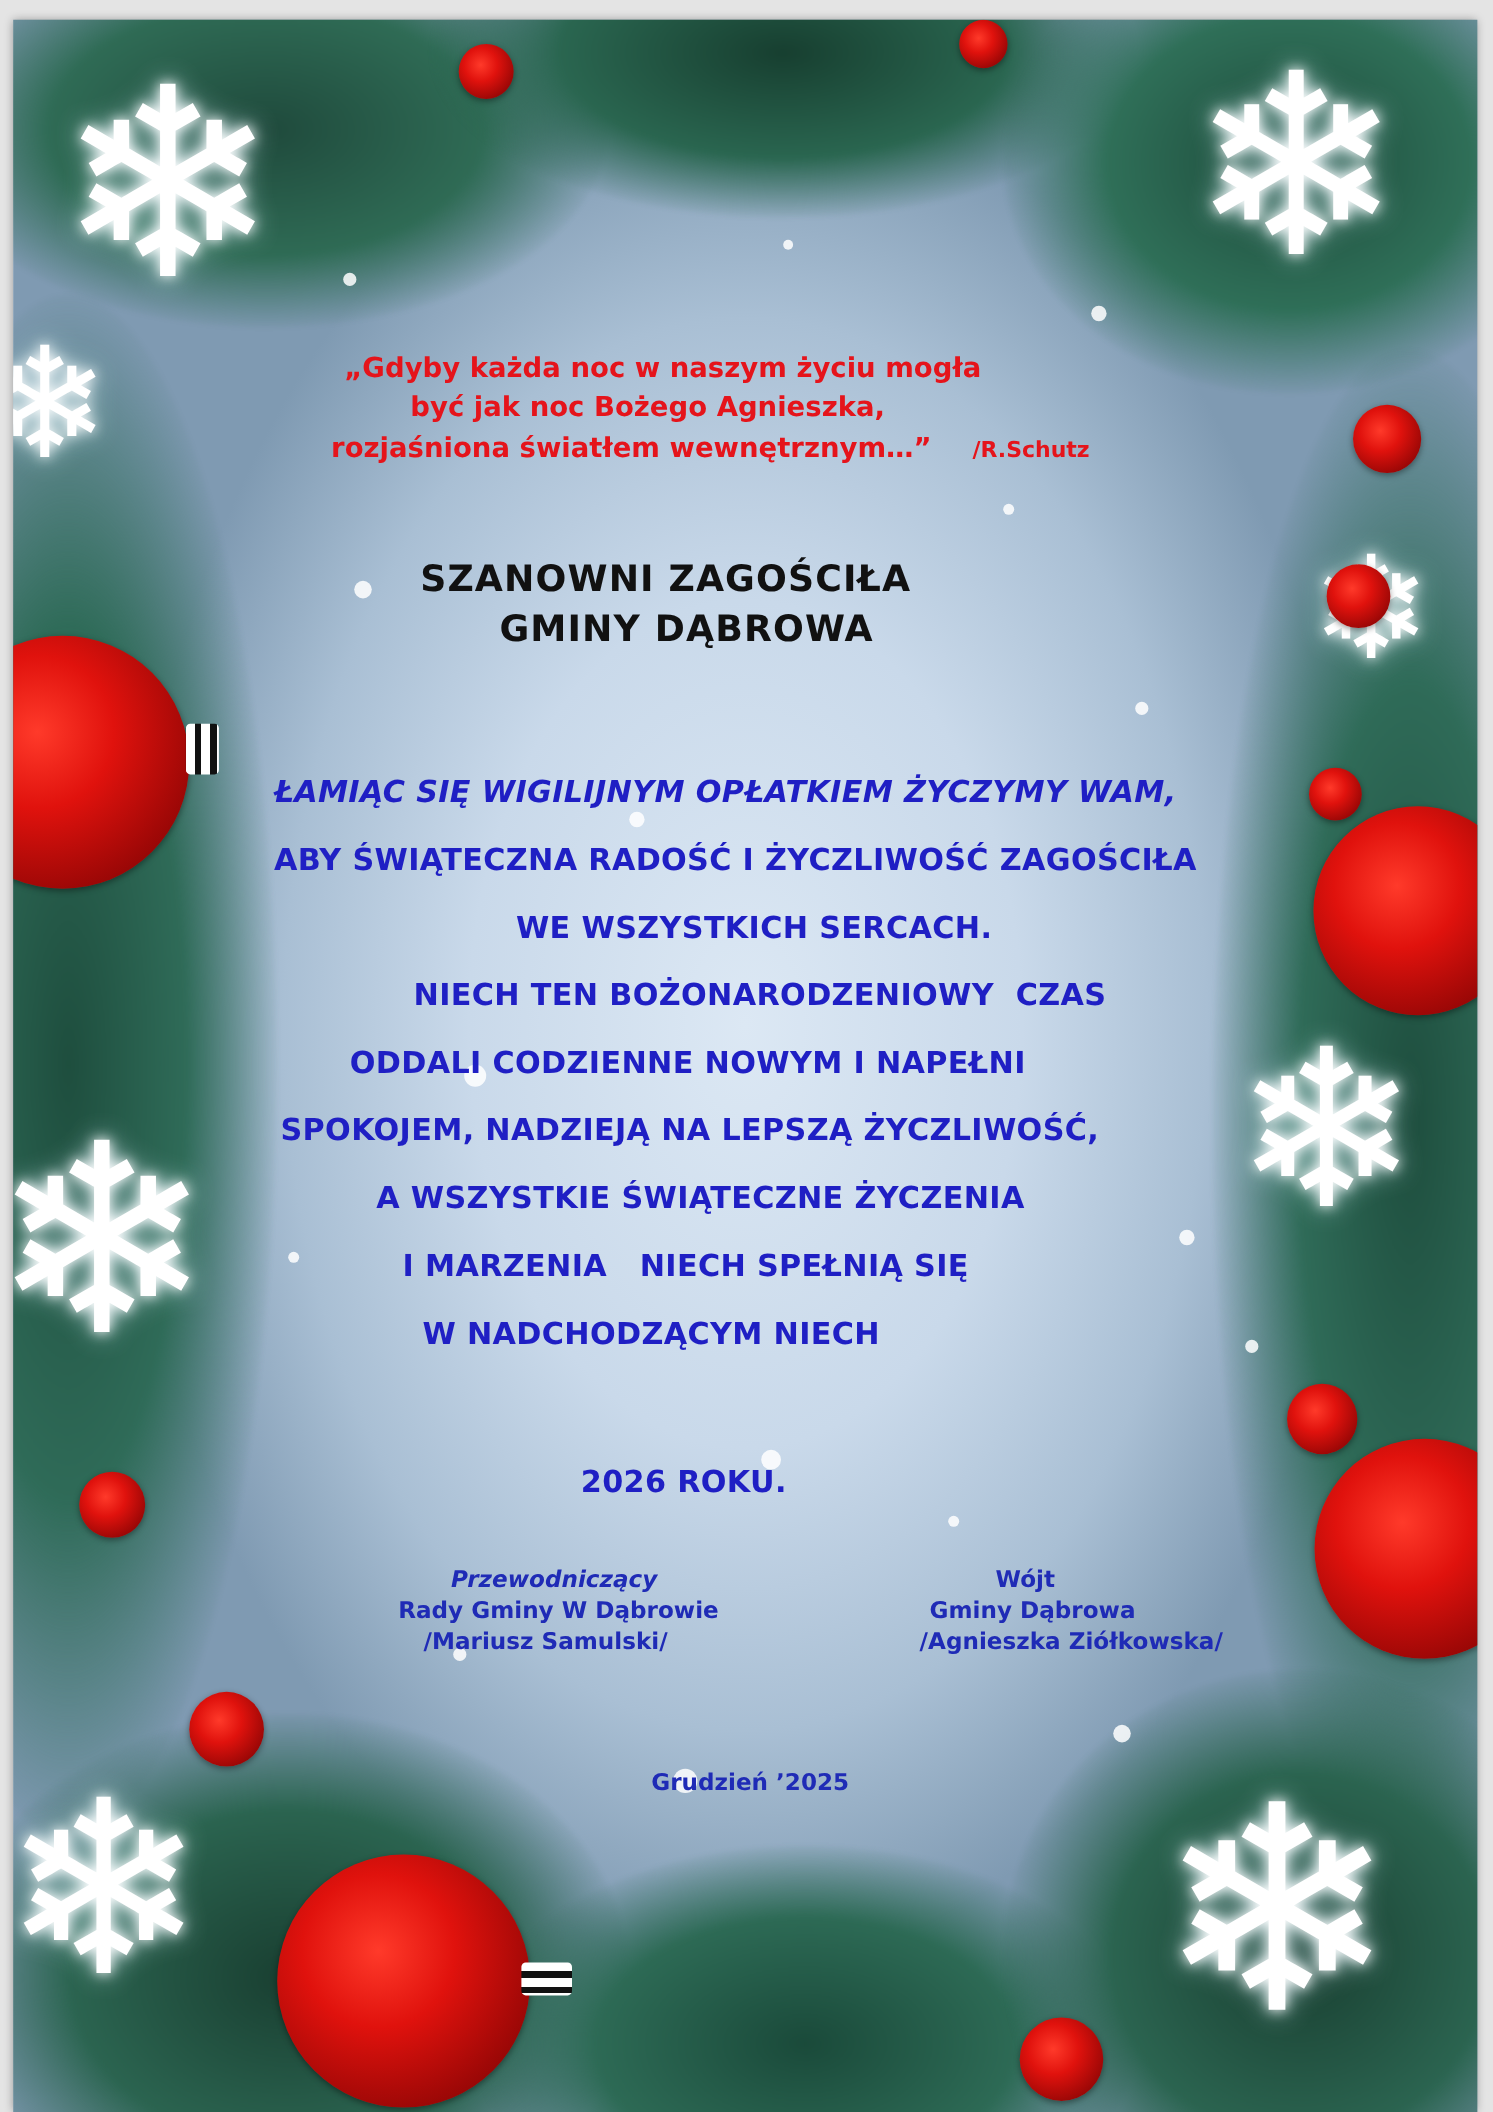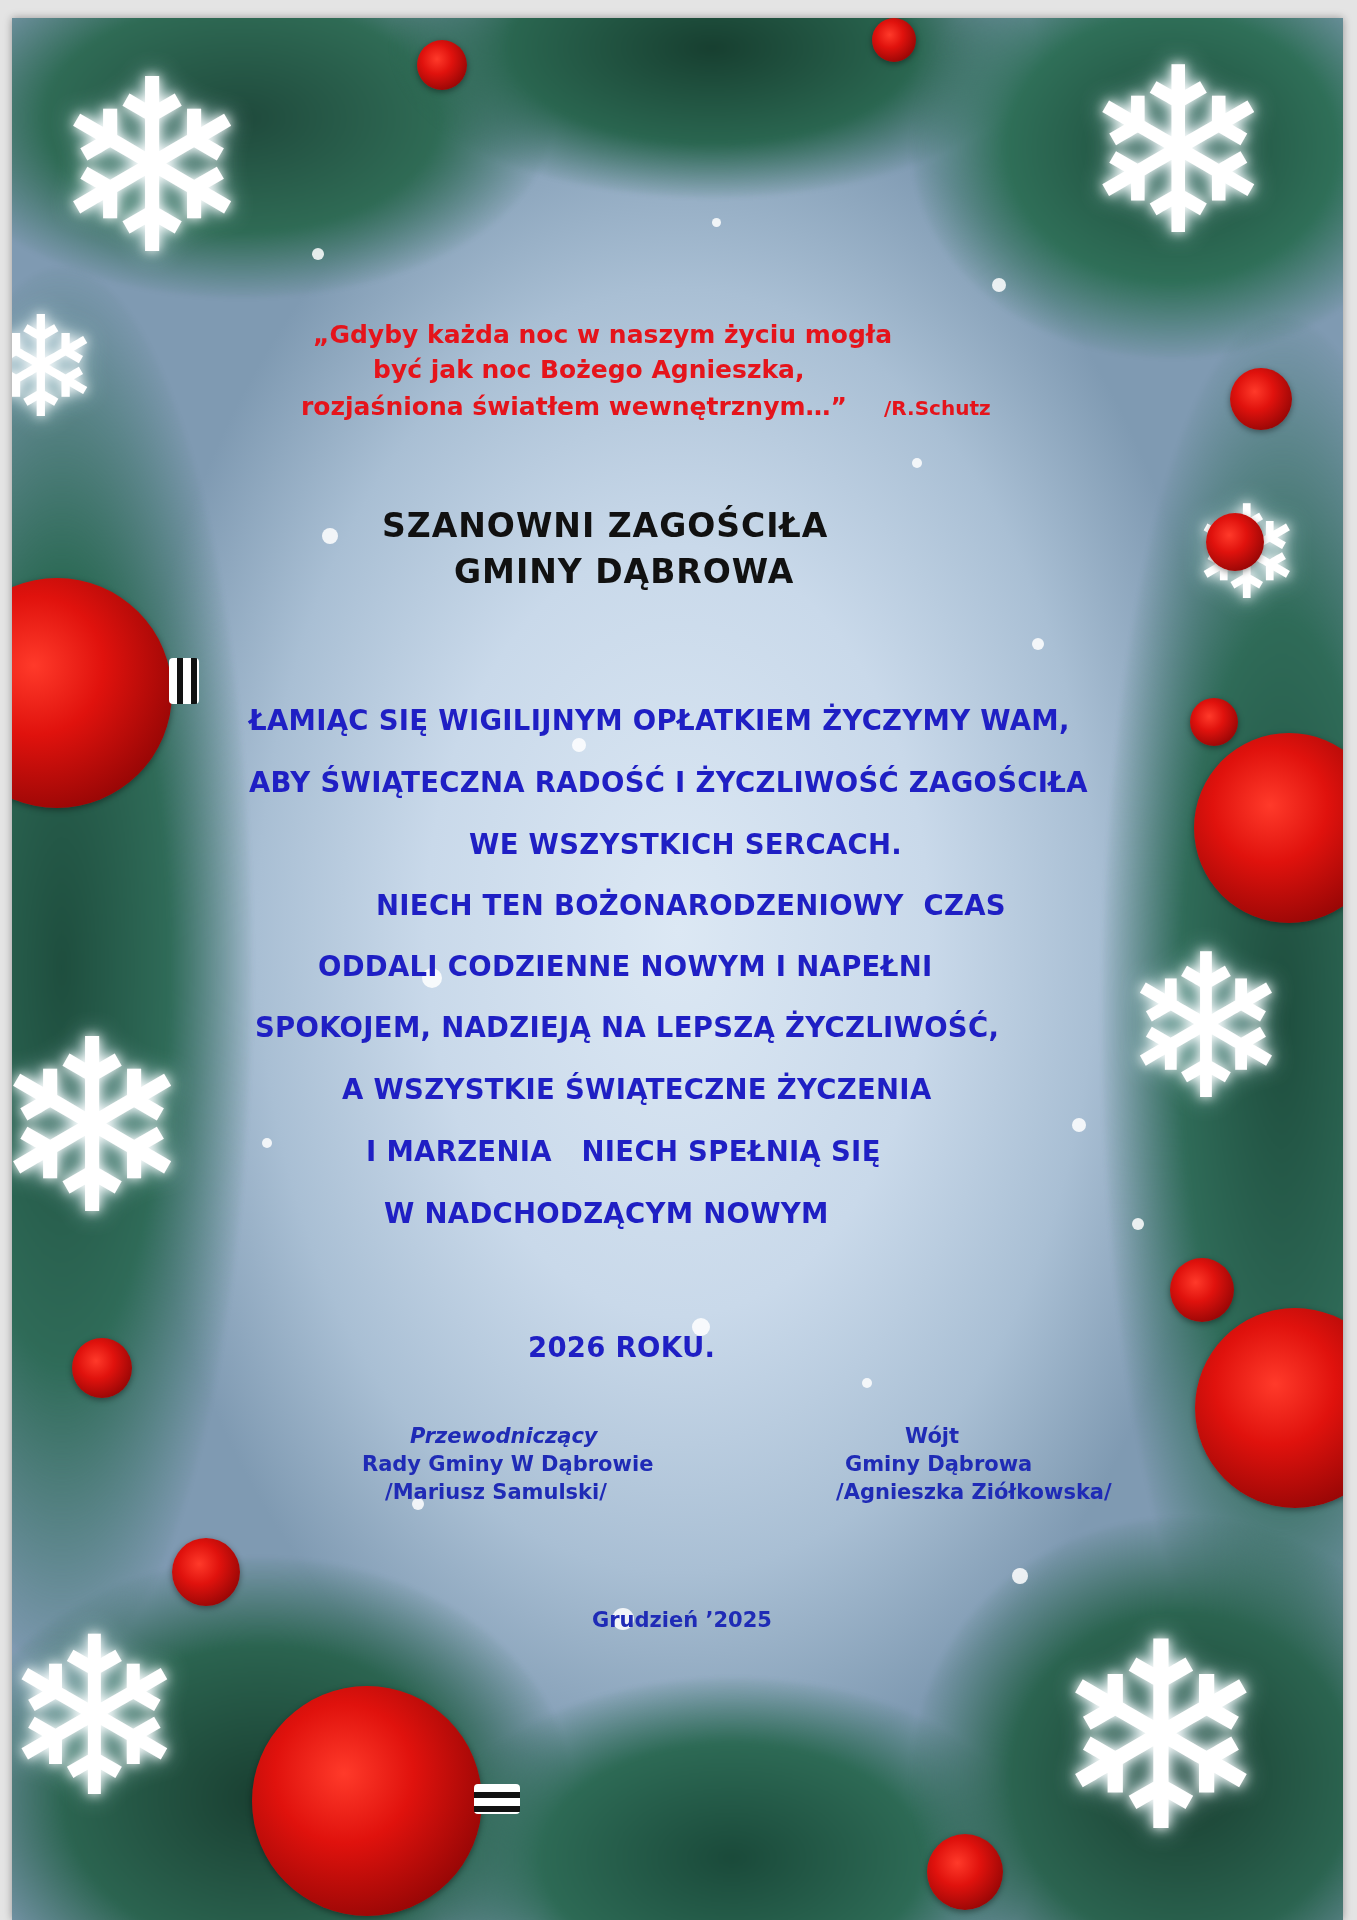--- a/index.html
+++ b/index.html
@@ -87,29 +87,29 @@
     <div class="txt quote" style="left:289px;top:374px;">rozjaśniona światłem wewnętrznym…”</div>
     <div class="txt quote" style="left:872px;top:378px;font-size:20px;">/R.Schutz</div>
   </div>
 
   <div>
     <div class="txt title" style="left:370px;top:488px;">SZANOWNI ZAGOŚCIŁA</div>
     <div class="txt title" style="left:442px;top:534px;">GMINY DĄBROWA</div>
   </div>
 
   <div>
-    <div class="txt wish" style="left:237px;top:686px;">ŁAMIĄC SIĘ WIGILIJNYM OPŁATKIEM ŻYCZYMY WAM,</div>
+    <div class="txt wish" style="left:237px;top:686px;font-style:italic;">ŁAMIĄC SIĘ WIGILIJNYM OPŁATKIEM ŻYCZYMY WAM,</div>
     <div class="txt wish" style="left:237px;top:748px;">ABY ŚWIĄTECZNA RADOŚĆ I ŻYCZLIWOŚĆ ZAGOŚCIŁA</div>
     <div class="txt wish" style="left:457px;top:810px;">WE WSZYSTKICH SERCACH.</div>
     <div class="txt wish" style="left:364px;top:871px;">NIECH TEN BOŻONARODZENIOWY  CZAS</div>
     <div class="txt wish" style="left:306px;top:932px;">ODDALI CODZIENNE NOWYM I NAPEŁNI</div>
     <div class="txt wish" style="left:243px;top:993px;">SPOKOJEM, NADZIEJĄ NA LEPSZĄ ŻYCZLIWOŚĆ,</div>
     <div class="txt wish" style="left:330px;top:1055px;">A WSZYSTKIE ŚWIĄTECZNE ŻYCZENIA</div>
     <div class="txt wish" style="left:354px;top:1117px;">I MARZENIA   NIECH SPEŁNIĄ SIĘ</div>
-    <div class="txt wish" style="left:372px;top:1179px;">W NADCHODZĄCYM NOWYM</div>
+    <div class="txt wish" style="left:372px;top:1179px;">W NADCHODZĄCYM NIECH</div>
     <div class="txt wish" style="left:516px;top:1313px;">2026 ROKU.</div>
   </div>
 
   <div>
     <div class="txt sig" style="left:398px;top:1406px;font-style:italic;">Przewodniczący</div>
     <div class="txt sig" style="left:350px;top:1434px;">Rady Gminy W Dąbrowie</div>
     <div class="txt sig" style="left:373px;top:1462px;">/Mariusz Samulski/</div>
   </div>
   <div>
     <div class="txt sig" style="left:893px;top:1406px;">Wójt</div>

